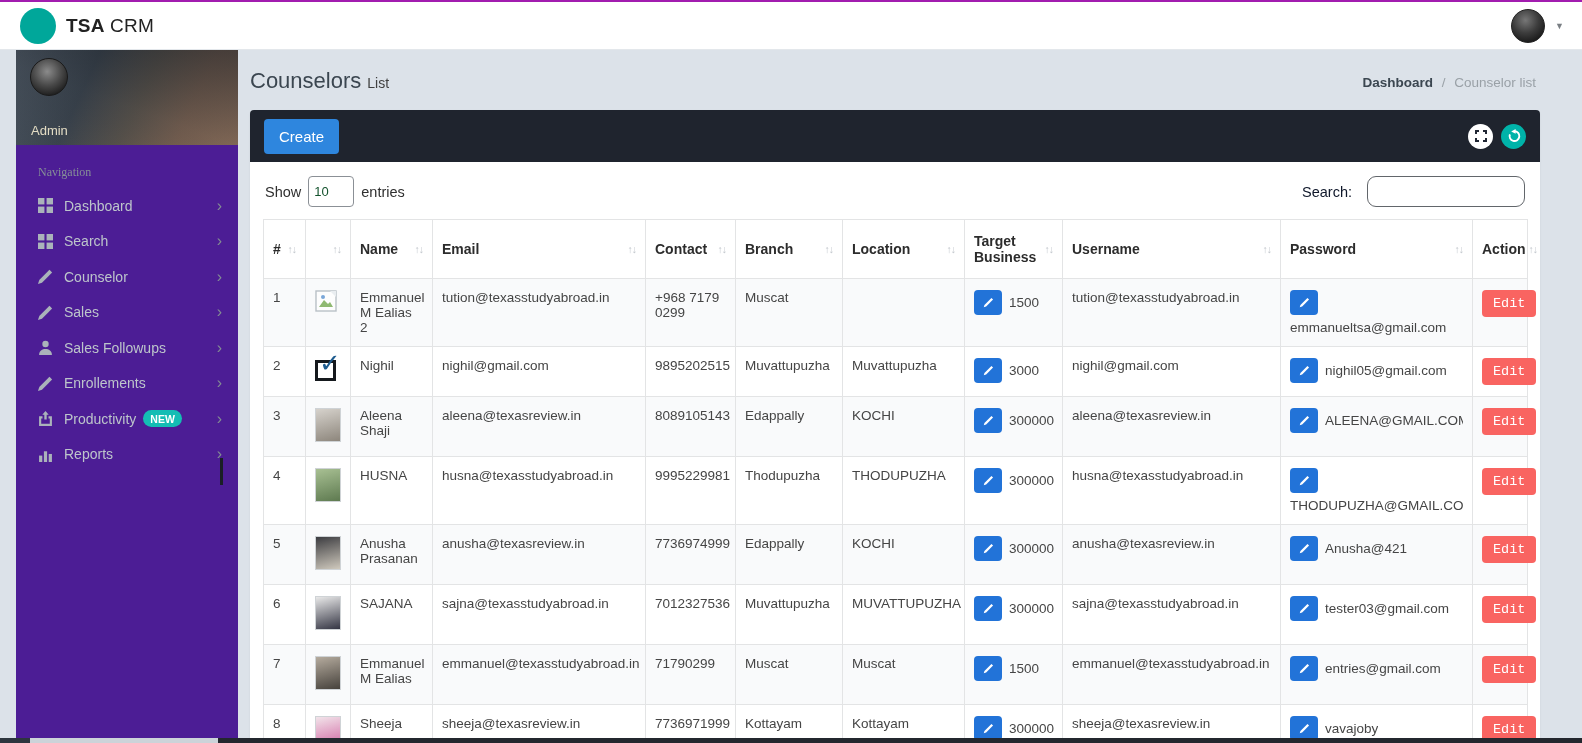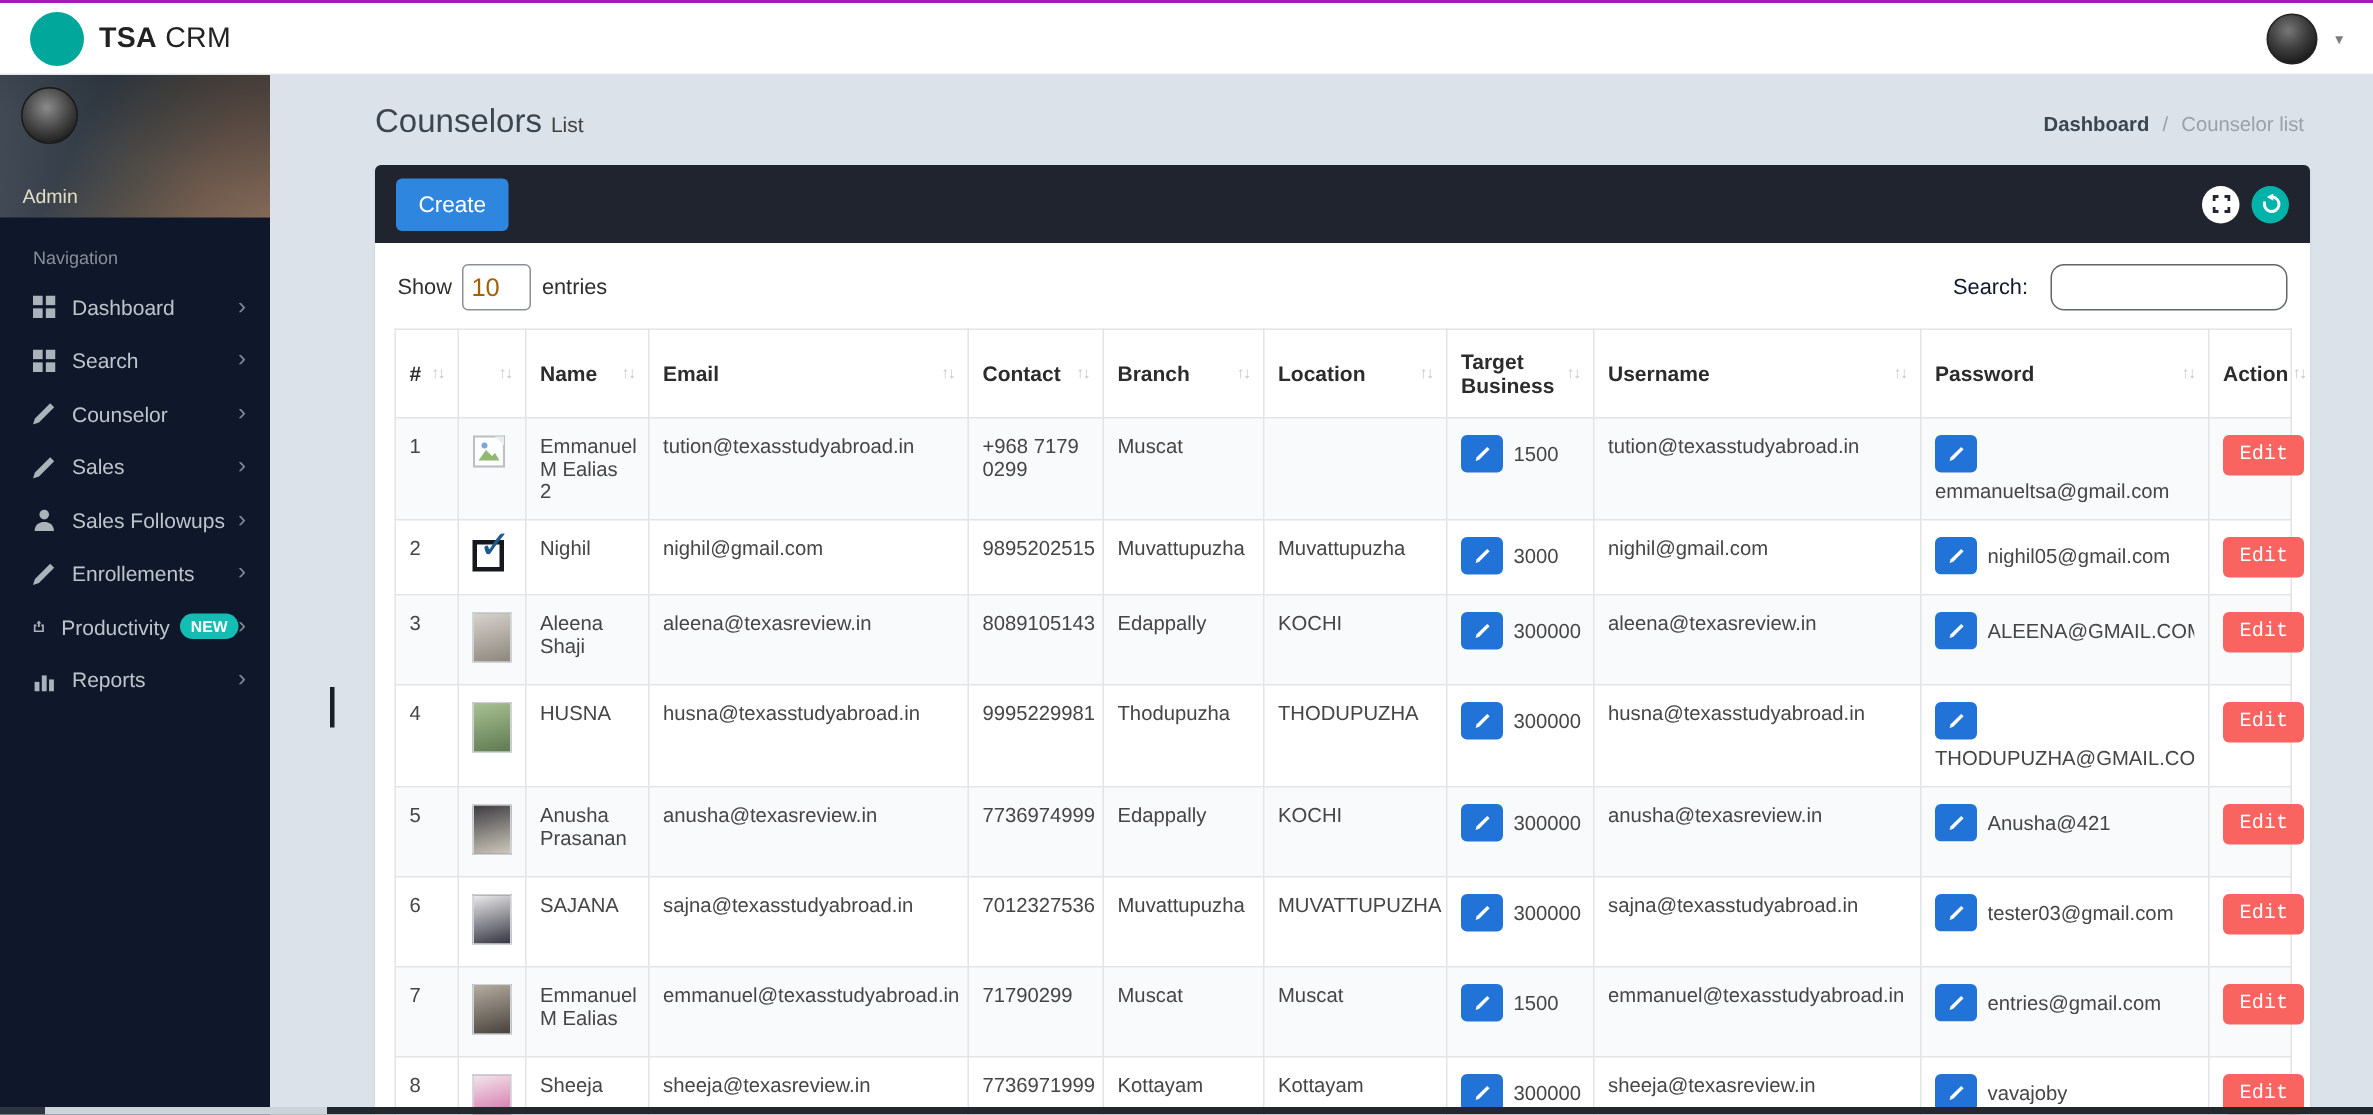--- a/index.html
+++ b/index.html
@@ -23,34 +23,34 @@
   .brand-text b { font-weight:700; }
   .hdr-right { margin-left:auto; display:flex; align-items:center; gap:10px; padding-right:18px; }
   .hdr-avatar {
     width:34px; height:34px; border-radius:50%;
     background:radial-gradient(circle at 42% 32%, #777 0%, #3c3c3c 45%, #141414 85%);
     border:1px solid #222;
   }
   .hdr-caret { color:#7a7f84; font-size:9px; }
 
   
-  .sidebar { position:absolute; top:50px; left:0; width:180px; bottom:0; background:#0f172a; z-index:5; }
+  .sidebar { position:absolute; top:50px; left:16px; width:222px; bottom:0; background:#4c1d95; z-index:5; }
   .profile {
     height:95px; position:relative;
     background:
       linear-gradient(200deg, rgba(20,25,32,.55) 0%, rgba(20,25,32,.15) 55%, rgba(0,0,0,0) 100%),
       linear-gradient(115deg, #4b5560 0%, #3b444e 32%, #5a544d 55%, #7c6454 76%, #93755f 100%);
   }
   .profile-avatar {
     position:absolute; left:14px; top:8px; width:38px; height:38px; border-radius:50%;
     background:radial-gradient(circle at 45% 35%, #8b8b8b 0%, #4a4a4a 45%, #101010 90%);
     border:1px solid #1a1a1a;
   }
   .profile-name { position:absolute; left:15px; bottom:7px; color:#e3dcc4; font-size:13px; }
-  .nav-label { padding:20px 22px 8px; color:#868f97; font-size:12px; }
+  .nav-label { padding:20px 22px 8px; color:#868f97; font-size:12px;font-family:Liberation Serif, serif; }
   .side-item {
     display:flex; align-items:center; height:35.5px; padding:0 16px 0 22px;
     color:#bdc5cb; font-size:14px; cursor:pointer;
   }
   .s-icon { width:15px; height:15px; margin-right:11px; display:inline-flex; }
   .s-icon svg { width:100%; height:100%; fill:#aab3ba; }
   .chev { margin-left:auto; color:#828b93; font-size:16px; line-height:1; }
   .badge-new {
     background:#14bdb4; color:#fff; font-size:10.5px; font-weight:700;
     padding:2.5px 7px; border-radius:9px; margin-left:7px;
@@ -80,21 +80,21 @@
   .hdr-tools { margin-left:auto; display:flex; align-items:center; gap:8px; }
   .tool-circle { width:25px; height:25px; border-radius:50%; display:flex; align-items:center; justify-content:center; cursor:pointer; }
   .tool-white { background:#fff; }
   .tool-teal { background:#00b3a9; }
 
   .card-body { background:#fff; border-radius:0 0 4px 4px; padding:0 13px 12px; min-height:563px; }
 
   .controls-row { display:flex; align-items:center; padding:14px 2px 12px; font-size:14.5px; color:#2f2f2f; }
   .page-size-select {
     width:46px; height:31px; margin:0 7px; border:1px solid #8b9096; border-radius:4px;
-    color:#a16207; font-size:17px; padding-left:5px; background:#fff; font-family:inherit;
+    color:#14532d; font-size:13px; padding-left:5px; background:#fff; font-family:inherit;
     appearance:none; -webkit-appearance:none;
   }
   .search-wrap { margin-left:auto; display:flex; align-items:center; }
   .search-label { margin-right:15px; color:#0f172a; }
   .search-input {
     width:158px; height:31px; border:1.5px solid #62666b; border-radius:9px;
     padding:0 9px; font-size:14px; font-family:inherit; background:#fff;
   }
 
   

